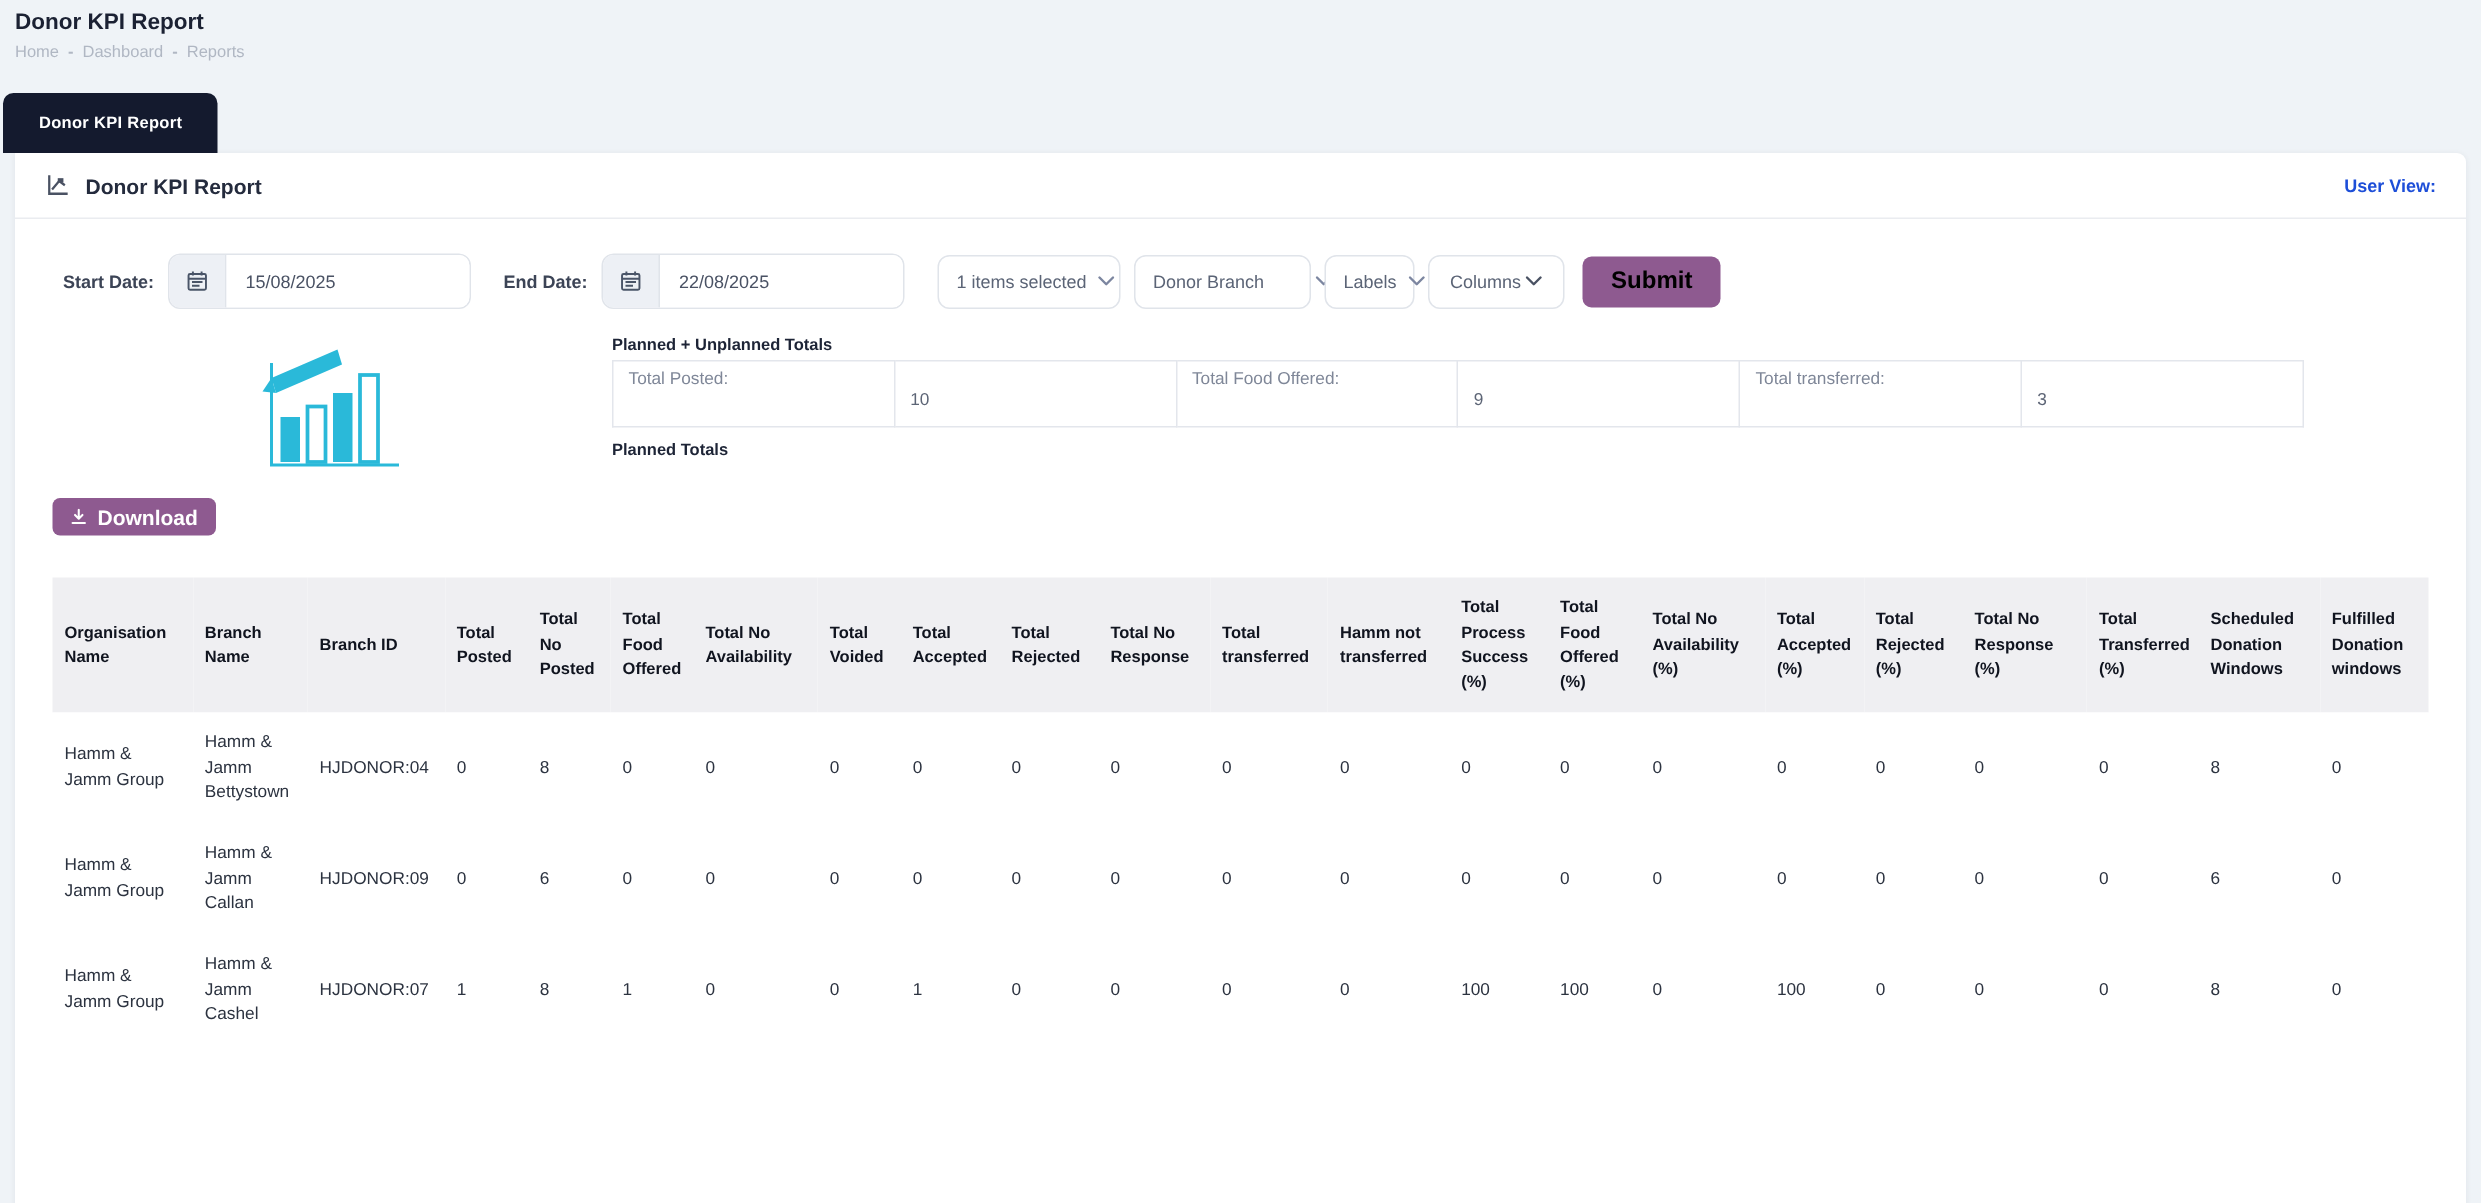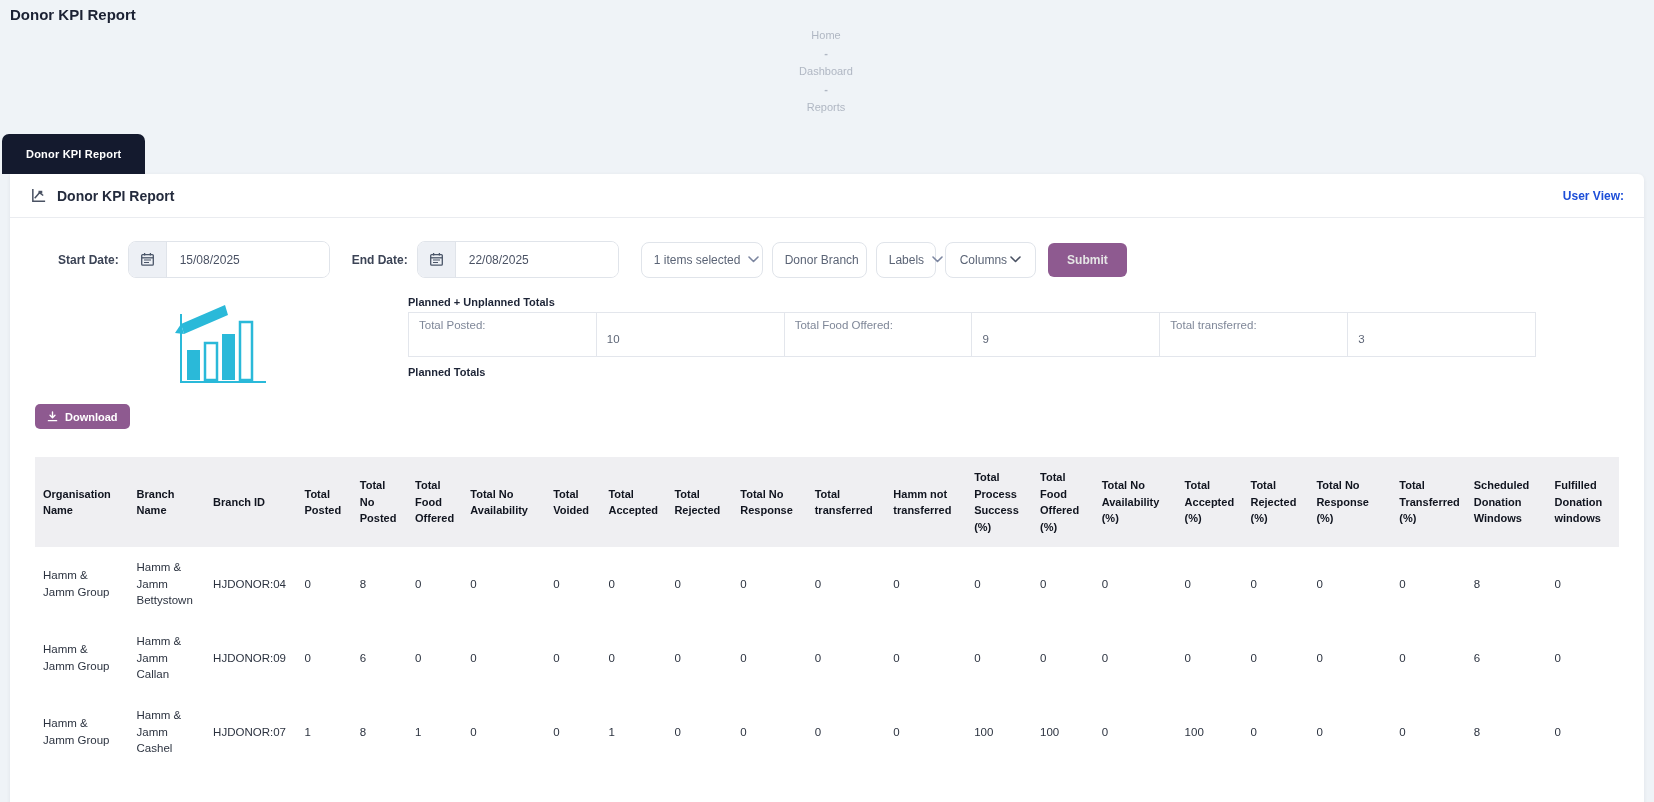--- a/index.html
+++ b/index.html
@@ -5,21 +5,21 @@
   * { box-sizing: border-box; margin: 0; padding: 0; }
   html, body { width: 1654px; height: 802px; overflow: hidden; }
   body {
     font-family: "Liberation Sans", "DejaVu Sans", sans-serif;
     background: #eff3f7;
     color: #1b2133;
   }
   
   .page-head { padding: 6px 12px 0 10px; }
   .page-title { font-size: 15px; font-weight: bold; color: #1b2133; }
-  .breadcrumb { margin-top: 6px; font-size: 11px; color: #b0b7c3; display: flex; align-items: center; gap: 6px; flex-direction: column; }
+  .breadcrumb { margin-top: 6px; font-size: 11px; color: #b0b7c3; display: flex; align-items: center; gap: 6px; }
   .crumb { color: #b0b7c3; cursor: pointer; }
   .crumb-sep { color: #b0b7c3; font-weight: bold; }
   
   .tabs { display: flex; margin: 21px 0 0 2px; }
   .tab { height: 40px; display: flex; align-items: center; padding: 0 24px; font-size: 11px;
          font-weight: bold; border-radius: 7px 7px 0 0; cursor: pointer; letter-spacing: .2px; }
   .tab.inactive { background: #4d5364; color: #999fae; }
   .tab.active   { background: #141a2e; color: #ffffff; }
   
   .card { background: #ffffff; margin: 0 10px; border-radius: 0 6px 6px 6px;
@@ -31,51 +31,51 @@
   .userview { display: flex; align-items: center; gap: 10px; }
   .uv-label { font-size: 12px; font-weight: bold; color: #1d4ed8; }
   
   .selectbox { display: flex; align-items: center; justify-content: space-between;
                border: 1px solid #e0e4ea; border-radius: 8px; background: #fff;
                height: 36px; padding: 0 12px; font-size: 12px; color: #5b6476; cursor: pointer; }
   .selectbox .sel-text { white-space: nowrap; }
   .chev { flex: none; margin-left: 8px; }
   .uv-select { width: 185px; color: #2f3749; }
   
-  .filter-row { display: flex; align-items: center; padding: 23px 20px 10px 48px; }
+  .filter-row { display: flex; align-items: center; padding: 23px 20px 10px 32px; }
   .flabel { font-size: 12px; font-weight: bold; color: #3c4456; margin-right: 9px; white-space: nowrap; }
   .date-group { display: flex; height: 37px; border: 1px solid #e0e4ea; border-radius: 8px;
                 overflow: hidden; background: #fff; margin-right: 22px; }
   .cal-addon { width: 38px; background: #edf0f5; border-right: 1px solid #e0e4ea;
                display: flex; align-items: center; justify-content: center; cursor: pointer; }
   .date-input { border: none; outline: none; width: 162px; padding: 0 13px; font-size: 12px;
                 color: #4a5264; font-family: inherit; }
   .dd { margin-right: 9px; }
   .dd-items { width: 122px; }
-  .dd-branch { width: 95px; gap: 26px; }
+  .dd-branch { width: 118px; gap: 26px; }
   .dd-labels { width: 60px; }
   .dd-columns { width: auto; padding: 0 14px; }
   .dd-columns .chev { margin-left: 3px; }
-  .btn-submit { margin-left: 3px; height: 34px; padding: 0 19px; background: #8e5a90; color: #e5e5e5;
-                border: none; border-radius: 6px; font-size: 12px; font-weight: bold;
+  .btn-submit { margin-left: 3px; height: 34px; padding: 0 19px; background: #8e5a90; color: #000000;
+                border: none; border-radius: 6px; font-size: 16px; font-weight: bold;
                 font-family: inherit; cursor: pointer; }
   
   .kpi-row { display: flex; padding: 8px 20px 0; }
   .kpi-left { flex: none; width: 378px; display: flex; align-items: center; justify-content: center; }
   .kpi-right { flex: 1; margin-right: 88px; }
   .kpi-heading { font-size: 11px; font-weight: bold; color: #1d2436; margin: 9px 0 4px; }
   .kpi-section:first-child .kpi-heading { margin-top: 0; }
   table.kpi-table { width: 100%; border-collapse: collapse; table-layout: fixed; }
   table.kpi-table td { border: 1px solid #e3e6ec; height: 44px; font-size: 11.5px; }
   td.kl { vertical-align: top; padding: 6px 10px; color: #7f8798; }
   td.kv { vertical-align: middle; padding: 8px 10px 0; color: #5d6576; }
   
   .btn-download { display: inline-flex; align-items: center; gap: 7px; margin: 16px 0 0 25px;
                   height: 25px; padding: 0 12px; background: #8e5a90; color: #fff; border: none;
-                  border-radius: 5px; font-size: 11px; font-weight: bold; font-family: inherit; cursor: pointer; }
+                  border-radius: 5px; font-size: 14px; font-weight: bold; font-family: inherit; cursor: pointer; }
   
   .table-wrap { margin: 28px 25px 0; }
   #kpi-table { width: 100%; border-collapse: collapse; table-layout: fixed; }
   #kpi-table th { background: #efeff2; text-align: left; vertical-align: middle;
                   font-size: 11px; font-weight: bold; color: #10141f; line-height: 1.5;
                   padding: 12px 8px; }
   #kpi-table td { font-size: 11.5px; color: #2c3340; line-height: 1.45; vertical-align: middle;
                   padding: 12px 8px; height: 72px; background: #fff; }
   
   .icon { display: inline-flex; align-items: center; justify-content: center; }

